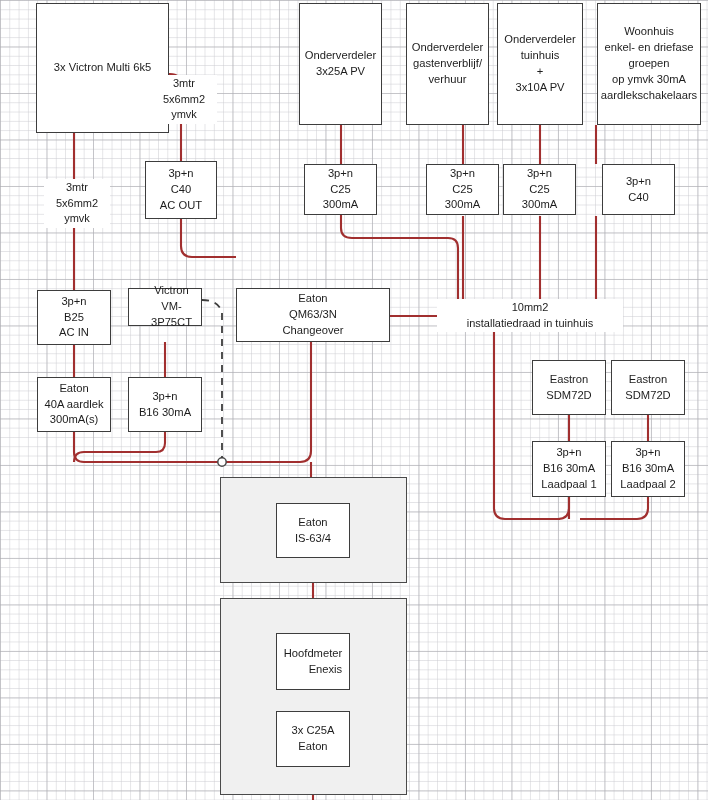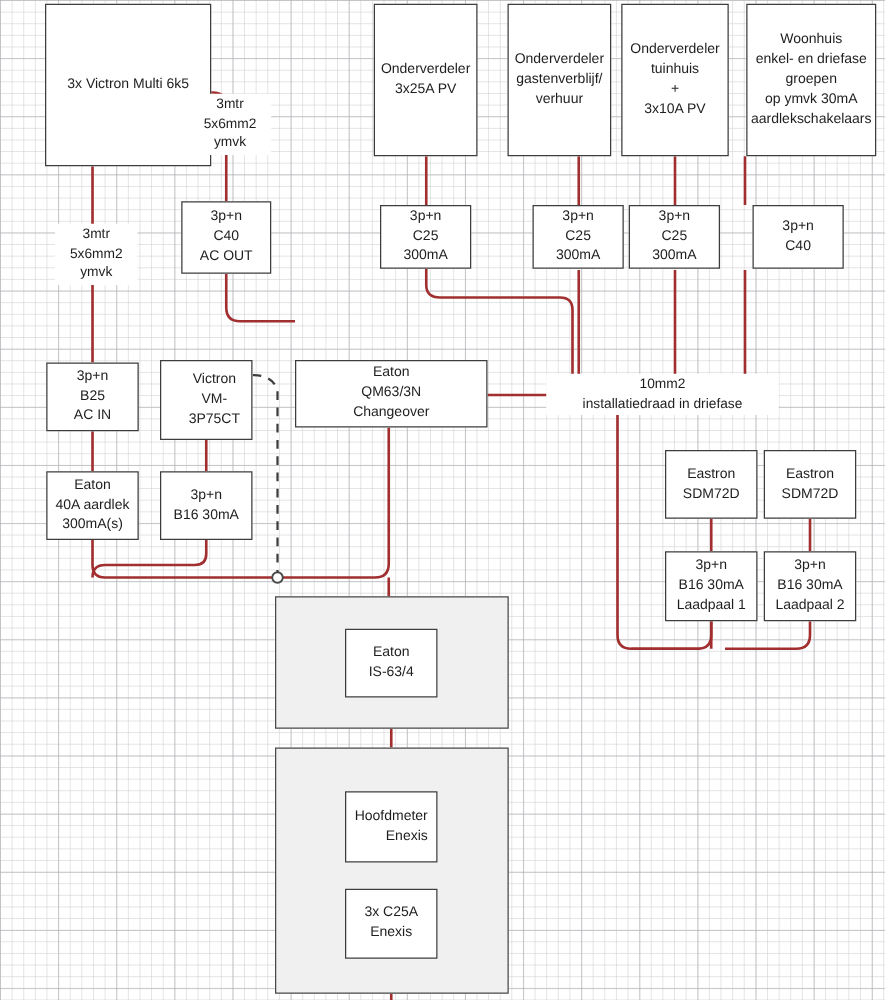--- a/index.html
+++ b/index.html
@@ -128,21 +128,21 @@
 B25
 AC IN</span>
   </div>
 
   <div class="node" style="left:37px;top:377px;width:74px;height:55px;">
     <span>Eaton
 40A aardlek
 300mA(s)</span>
   </div>
 
-  <div class="node" style="left:128px;top:288px;width:74px;height:64px;padding-left:16px;">
+  <div class="node" style="left:128px;top:288px;width:74px;height:38px;padding-left:16px;">
     <span>Victron
 VM-3P75CT</span>
   </div>
 
   <div class="node" style="left:128px;top:377px;width:74px;height:55px;">
     <span>3p+n
 B16 30mA</span>
   </div>
 
   <div class="node" style="left:236px;top:288px;width:154px;height:54px;">
@@ -216,25 +216,25 @@
   <div class="node" style="left:276px;top:503px;width:74px;height:55px;">
     <span>Eaton
 IS-63/4</span>
   </div>
   <div class="node" style="left:276px;top:633px;width:74px;height:57px;text-align:right;">
     <span>Hoofdmeter
 Enexis</span>
   </div>
   <div class="node" style="left:276px;top:711px;width:74px;height:56px;">
     <span>3x C25A
-Enexis</span>
+Eaton</span>
   </div>
 
   <div class="wirelabel" style="left:44px;top:179px;width:62px;">3mtr
 5x6mm2
 ymvk</div>
   <div class="wirelabel" style="left:151px;top:75px;width:62px;">3mtr
 5x6mm2
 ymvk</div>
   <div class="wirelabel" style="left:437px;top:299px;width:182px;">10mm2
-installatiedraad in driefase</div>
+installatiedraad in tuinhuis</div>
 
 </div>
 
 </body></html>

